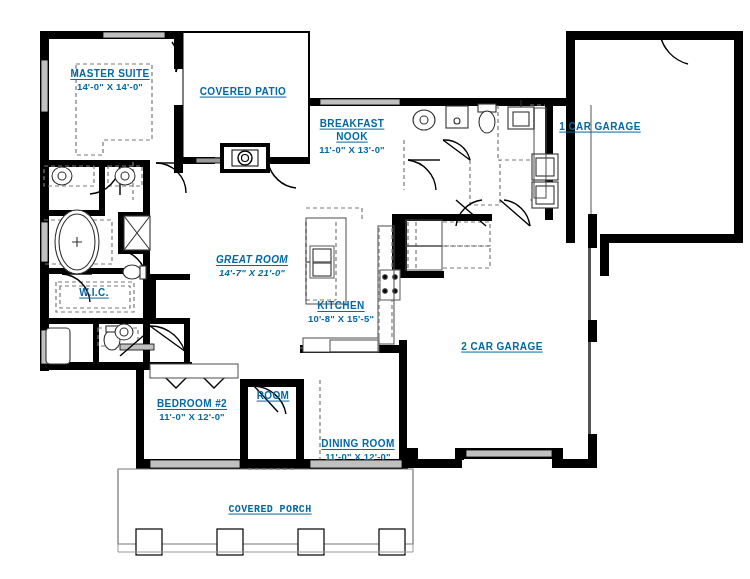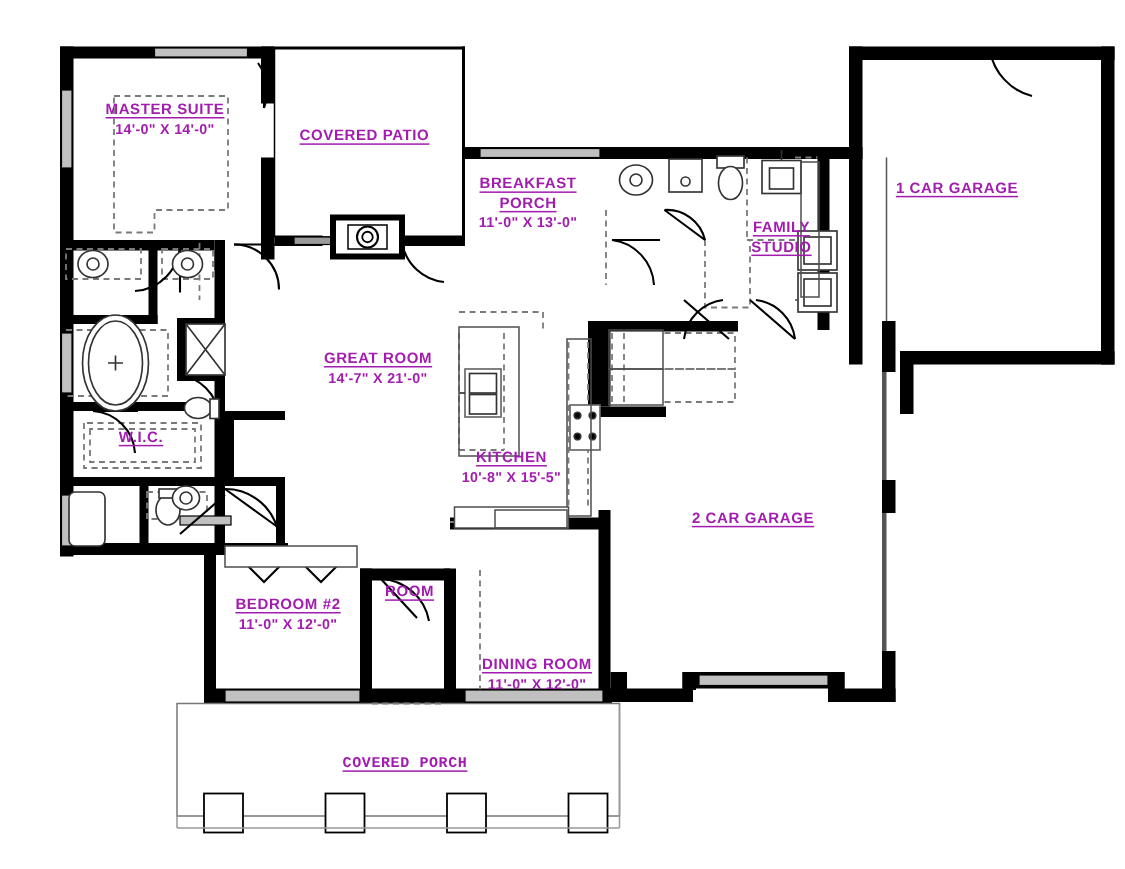--- a/index.html
+++ b/index.html
@@ -9,21 +9,21 @@
     position:relative;
     width:750px;height:579px;
     background:#ffffff;
     overflow:hidden;
   }
   #plan-svg{position:absolute;left:0;top:0;width:750px;height:579px;}
   .room-label{
     position:absolute;
     text-align:center;
     font-family:"Liberation Sans", sans-serif;
-    color:#a21caf;
+    color:#0369a1;
     line-height:1.18;
     white-space:nowrap;
     pointer-events:none;
   }
   .room-label .rl-name{
     display:inline-block;
     font-weight:bold;
     font-size:10px;
     letter-spacing:0.4px;
     text-decoration:underline;
@@ -352,36 +352,32 @@
 
   <div class="room-label two-line" style="left:110px;top:80px;transform:translate(-50%,-50%);">
     <span class="rl-name">MASTER SUITE</span>
     <span class="rl-dim">14'-0" X 14'-0"</span>
   </div>
 
   <div class="room-label" style="left:243px;top:90px;transform:translate(-50%,-50%);">
     <span class="rl-name">COVERED PATIO</span>
   </div>
 
-  <div class="room-label" style="left:638px;top:125px;transform:translate(-50%,-50%);">
+  <div class="room-label" style="left:600px;top:125px;transform:translate(-50%,-50%);">
     <span class="rl-name">1 CAR GARAGE</span>
   </div>
 
   <div class="room-label" style="left:352px;top:136px;transform:translate(-50%,-50%);width:120px;">
     <span class="rl-name" style="display:block;">BREAKFAST</span>
-    <span class="rl-name" style="display:block;margin-top:1px;">PORCH</span>
+    <span class="rl-name" style="display:block;margin-top:1px;">NOOK</span>
     <span class="rl-dim">11'-0" X 13'-0"</span>
   </div>
 
-  <div class="room-label" style="left:521px;top:159px;transform:translate(-50%,-50%);width:80px;">
-    <span class="rl-name" style="display:block;">FAMILY</span>
-    <span class="rl-name" style="display:block;margin-top:1px;">STUDIO</span>
-  </div>
-
-  <div class="room-label two-line" style="left:252px;top:246px;transform:translate(-50%,-50%);">
+
+  <div class="room-label two-line" style="left:252px;top:266px;transform:translate(-50%,-50%);font-style:italic;">
     <span class="rl-name">GREAT ROOM</span>
     <span class="rl-dim">14'-7" X 21'-0"</span>
   </div>
 
   <div class="room-label two-line" style="left:341px;top:312px;transform:translate(-50%,-50%);">
     <span class="rl-name">KITCHEN</span>
     <span class="rl-dim">10'-8" X 15'-5"</span>
   </div>
 
   <div class="room-label" style="left:94px;top:291px;transform:translate(-50%,-50%);">

